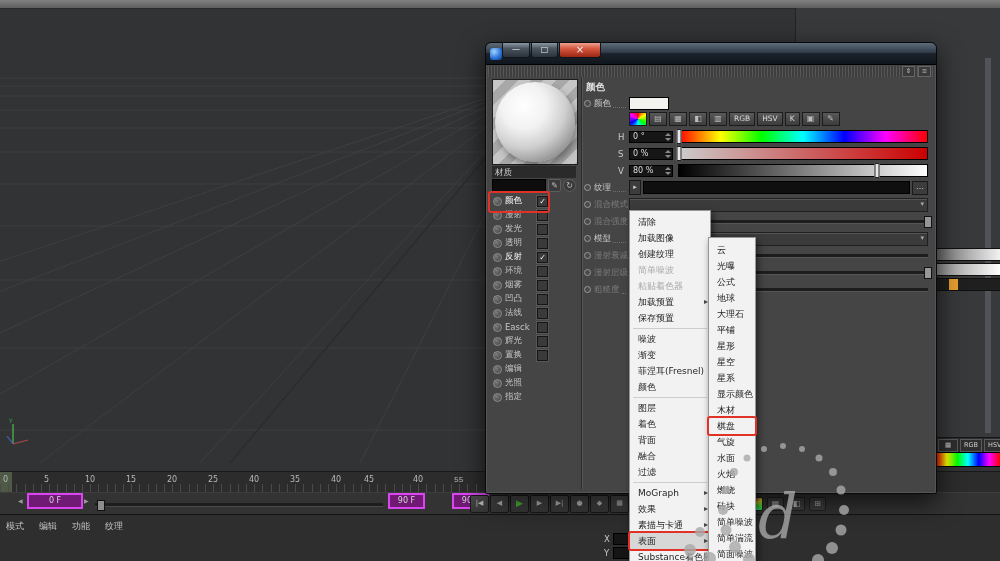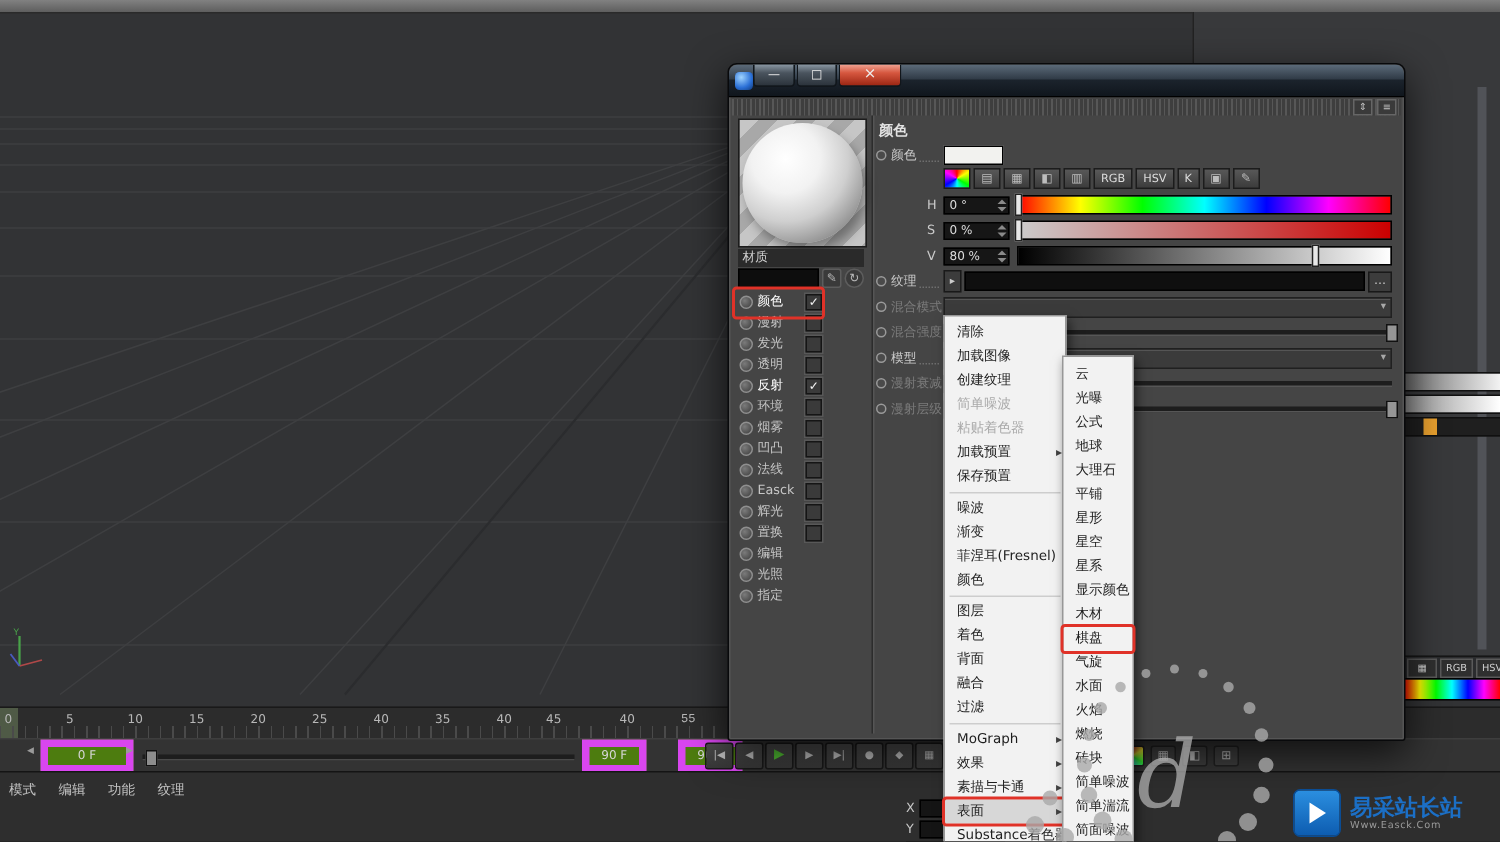--- a/index.html
+++ b/index.html
@@ -28,21 +28,21 @@
   
   .ruler{position:absolute;left:0;top:471px;width:1000px;height:20px;background:#2c2c2c;
          border-top:1px solid #191919;border-bottom:1px solid #1e1e1e}
   .ruler-ticks{position:absolute;left:0;top:12px;width:480px;height:8px;
          background:repeating-linear-gradient(90deg,#4a4a4a 0 1px,transparent 1px 8.2px)}
   .ruler-marker{position:absolute;left:0;top:0;width:12px;height:20px;background:#4f5a46}
   .tick-label{position:absolute;top:3px;font-size:8px;color:#b8b8b8}
   
   .trow{position:absolute;left:0;top:492px;width:1000px;height:22px;background:#333;border-top:1px solid #3e3e3e}
   .tspin{position:absolute;top:4px;font-size:6px;color:#9a9a9a}
-  .fbox{position:absolute;top:0;height:12px;background:#4d7c0f;border:5px solid #d946ef;
+  .fbox{position:absolute;top:0;height:12px;background:#701a75;border:2px solid #d946ef;
         color:#d5d5d5;font-size:8px;text-align:center;line-height:12px}
   .groove{position:absolute;left:95px;top:10px;width:288px;height:3px;background:#1d1d1d;border-bottom:1px solid #4a4a4a}
   .groove .g-handle{position:absolute;left:2px;top:-3px;width:6px;height:9px;background:#8d8d8d;border:1px solid #111}
   .tbtns{position:absolute;left:470px;top:2px;display:flex;gap:1px}
   .tbtn{width:17px;height:16px;background:linear-gradient(#4c4c4c,#383838);border:1px solid #191919;
         border-radius:2px;color:#c0c0c0;font-size:7px;line-height:15px;text-align:center}
   .tbtn.accent{color:#52c234;font-size:9px}
   .bricons{position:absolute;left:746px;top:4px;display:flex;gap:4px}
   .bricon{width:15px;height:12px;background:#3d3d3d;border:1px solid #202020;border-radius:2px;
           color:#b5b5b5;font-size:8px;line-height:11px;text-align:center}
@@ -526,20 +526,37 @@
           </span>
           <span class="vbox">
             <span class="vtext"></span>
             <span class="spin">
               <i class="up"></i>
               <i class="dn"></i>
             </span>
           </span>
           <span class="sgroove">
             <span class="shandle" style="left: 100%;"></span>
+          </span>
+        </div>
+        <div class="prow p dis">
+          <span class="labelzone">
+            <span class="pdot"></span>
+            <span class="plabel">粗糙度</span>
+            <span class="lead"></span>
+          </span>
+          <span class="vbox">
+            <span class="vtext"></span>
+            <span class="spin">
+              <i class="up"></i>
+              <i class="dn"></i>
+            </span>
+          </span>
+          <span class="sgroove">
+            <span class="shandle" style="left: 0%;"></span>
           </span>
         </div>
       </div>
   </div>
 
   <div class="popup" id="texture-menu">
       <div class="mi">清除</div>
       <div class="mi">加载图像</div>
       <div class="mi">创建纹理</div>
       <div class="mi dis">简单噪波</div>
@@ -606,21 +623,14 @@
       <circle cx="71" cy="90" r="5.5"></circle>
         <circle cx="80" cy="107" r="6"></circle>
         <circle cx="94" cy="119" r="6"></circle>
       <circle cx="45" cy="92" r="5"></circle>
         <circle cx="35" cy="110" r="6"></circle>
         <circle cx="55" cy="118" r="6"></circle>
     </g>
     <text x="103" y="98" font-size="62" fill="#b5b5b5" font-family="DejaVu Serif, serif" font-style="italic" opacity="0.9">d</text>
   </svg>
 
-  <div class="brand">
-    <span class="brand-ico"></span>
-    <span>
-      <div class="brand-title">易采站长站</div>
-      <div class="brand-sub">Www.Easck.Com</div>
-    </span>
-  </div>
 
 </div>
 
 </body></html>

